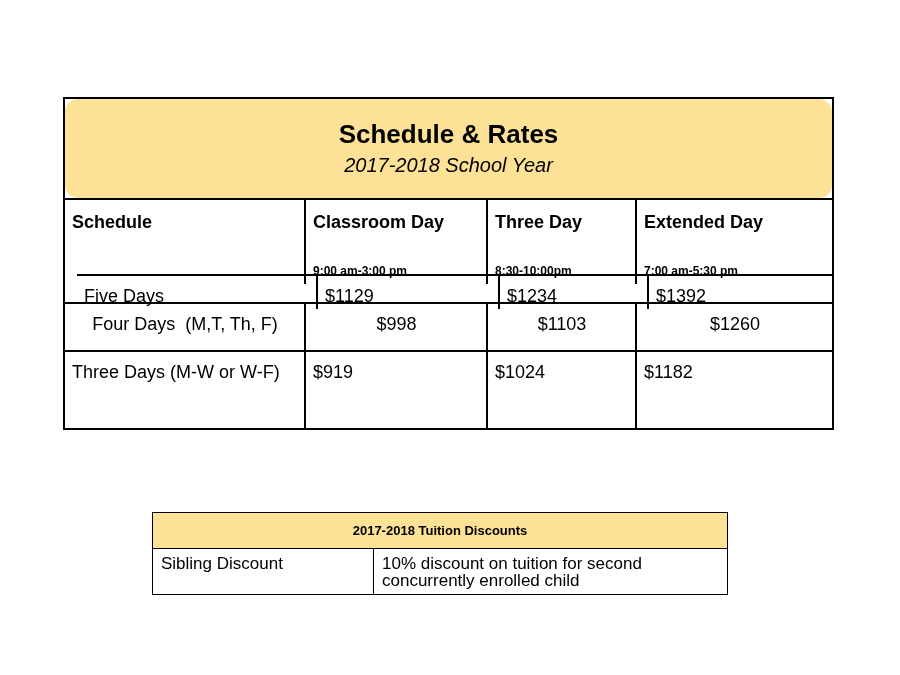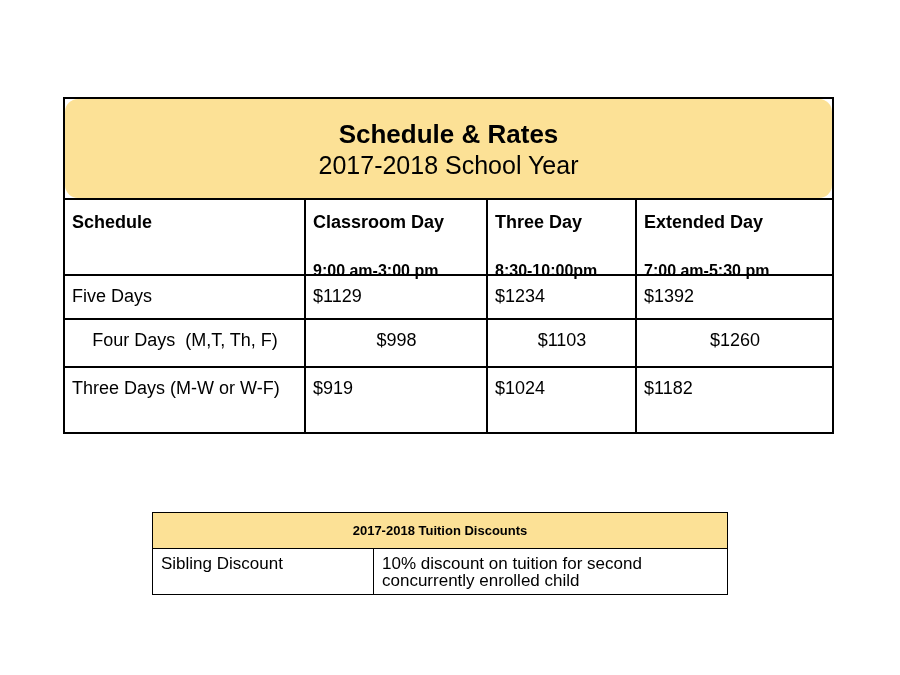--- a/index.html
+++ b/index.html
@@ -22,49 +22,50 @@
     align-items: center;
     justify-content: center;
     border-radius: 13px;
   }
   .banner-title {
     font-size: 26px;
     font-weight: bold;
     line-height: 32px;
   }
   .banner-subtitle {
-    font-size: 25px;
+    font-size: 20px;
+    font-style: italic;
     line-height: 30px;
   }
   .grid-row {
     display: grid;
     grid-template-columns: 239px 182px 149px 1fr;
     border-top: 2px solid #000000;
   }
   .grid-row > div { border-left: 2px solid #000000; }
   .grid-row > div:first-child { border-left: none; }
 
   .colheads { height: 76px; }
   .colheads .cell { padding: 9px 6px 0 7px; }
   .col-label {
     font-size: 18px;
     font-weight: bold;
     line-height: 26px;
   }
   .col-time {
-    font-size: 16px;
+    font-size: 12px;
     font-weight: bold;
     line-height: 26px;
     margin-top: 23px;
     white-space: nowrap;
   }
 
-  .row-five  { height: 44px; }
+  .row-five  { height: 28px; margin-left: 12px; }
   .row-four  { height: 48px; text-align: center; }
-  .row-three { height: 66px; }
+  .row-three { height: 78px; }
   .data-row .cell {
     padding: 7px 6px 0 7px;
     font-size: 18px;
     line-height: 26px;
     white-space: pre-wrap;
   }
 
   
   .discount-table {
     position: absolute;

